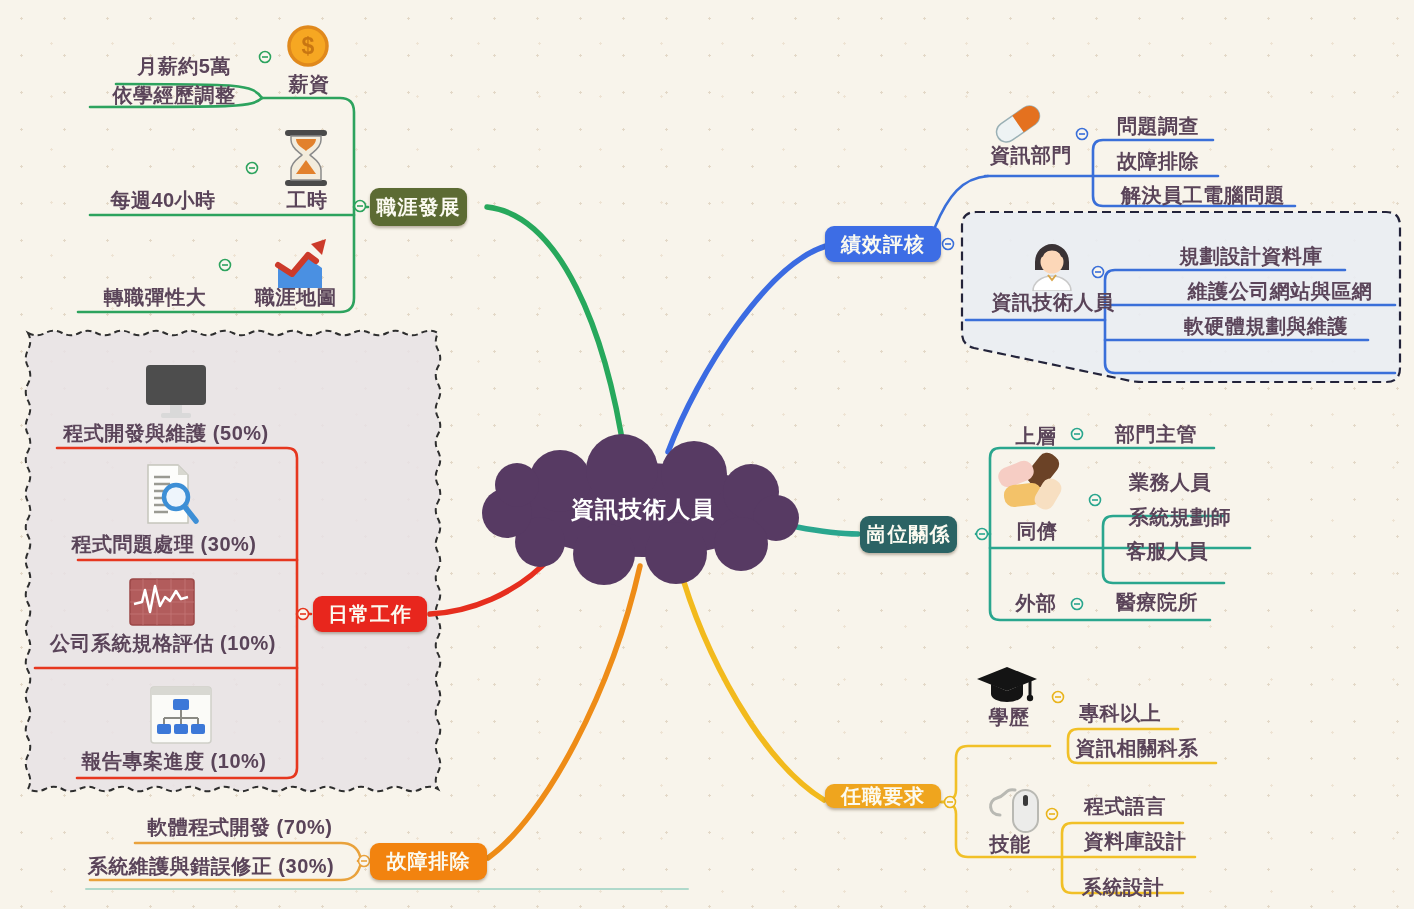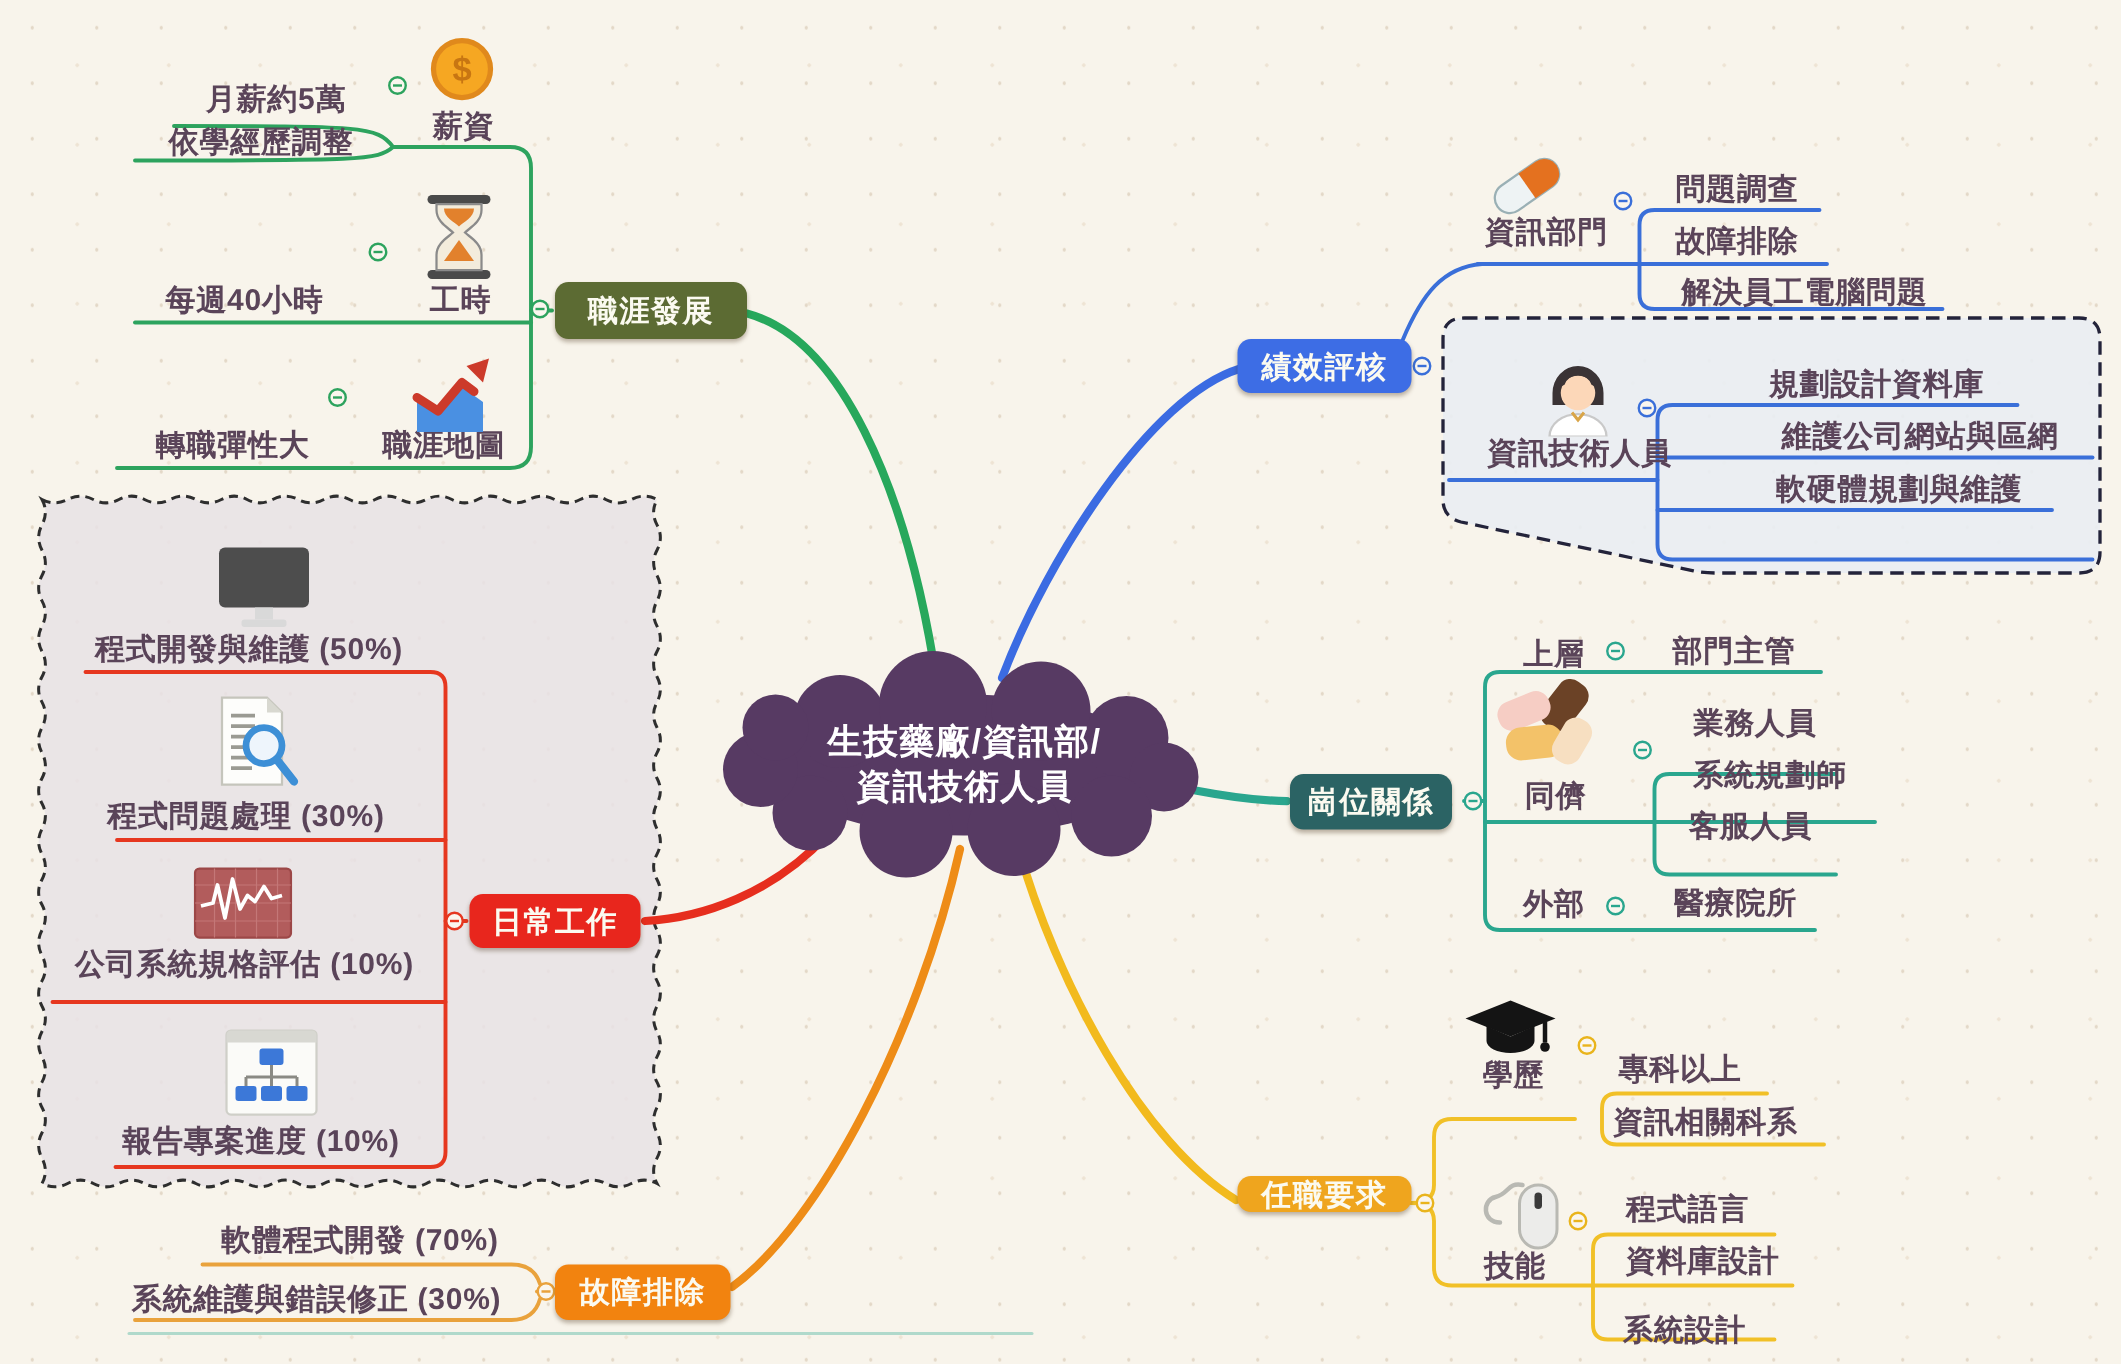--- a/index.html
+++ b/index.html
@@ -161,27 +161,26 @@
           <line x1="361" y1="861" x2="367" y2="861"></line>
         </g>
     <g stroke="#e6371f">
           <circle cx="303" cy="614" r="5.5"></circle>
           <line x1="300" y1="614" x2="306" y2="614"></line>
         </g>
   </g>
 </svg>
 
 <div class="cloud-text" style="left:643px;top:510px;">
-  <div>生技藥廠/資訊部/</div>
   <div>資訊技術人員</div>
 </div>
 
-<div class="node" style="left:370px;top:188px;width:128px;height:38px;background:#5c6b33;">職涯發展</div>
+<div class="node" style="left:370px;top:188px;width:97px;height:38px;background:#5c6b33;">職涯發展</div>
 <div class="node" style="left:825px;top:226px;width:116px;height:36px;background:#3d6de5;">績效評核</div>
-<div class="node" style="left:860px;top:516px;width:108px;height:37px;background:#2b6364;">崗位關係</div>
+<div class="node" style="left:860px;top:516px;width:97px;height:37px;background:#2b6364;">崗位關係</div>
 <div class="node" style="left:825px;top:784px;width:116px;height:24px;background:#efa51e;">任職要求</div>
 <div class="node" style="left:370px;top:843px;width:117px;height:37px;background:#f2830f;">故障排除</div>
 <div class="node" style="left:313px;top:596px;width:114px;height:36px;background:#e8261d;">日常工作</div>
 
 <div class="lbl" style="left:184px;top:66px;">月薪約5萬</div>
 <div class="lbl" style="left:174px;top:95px;">依學經歷調整</div>
 <div class="lbl" style="left:309px;top:84px;">薪資</div>
 <div class="lbl" style="left:163px;top:200px;">每週40小時</div>
 <div class="lbl" style="left:307px;top:200px;">工時</div>
 <div class="lbl" style="left:145px;top:297px;padding-left:20px;">轉職彈性大</div>

